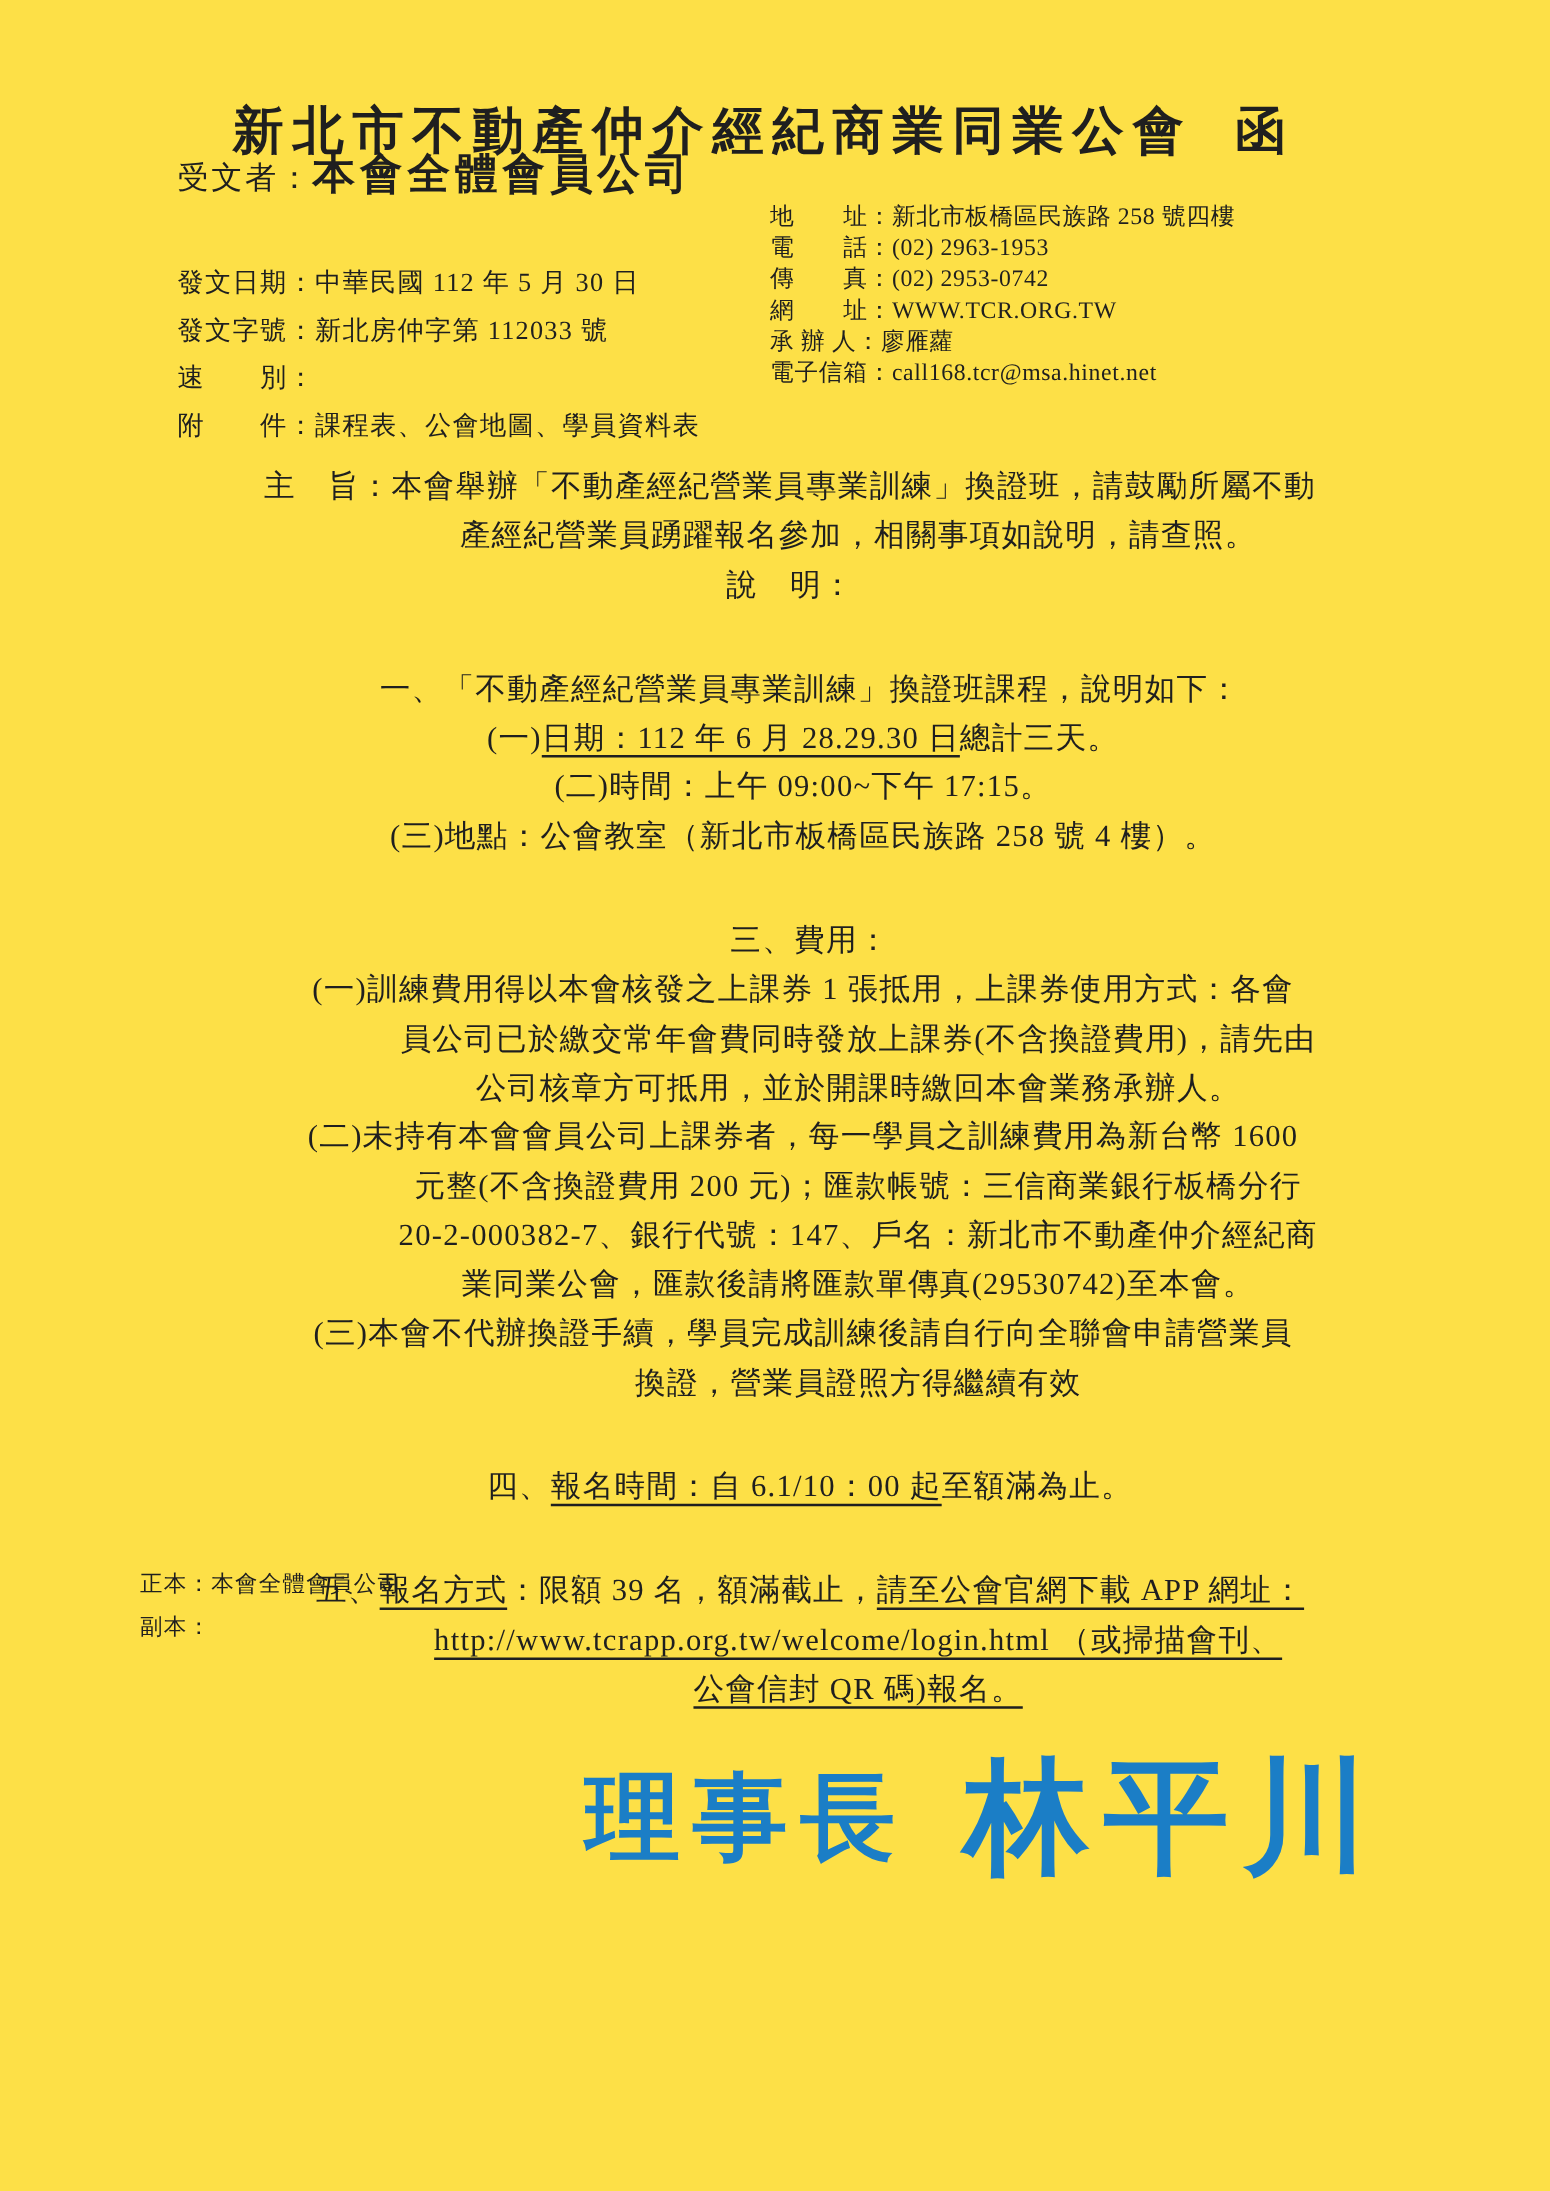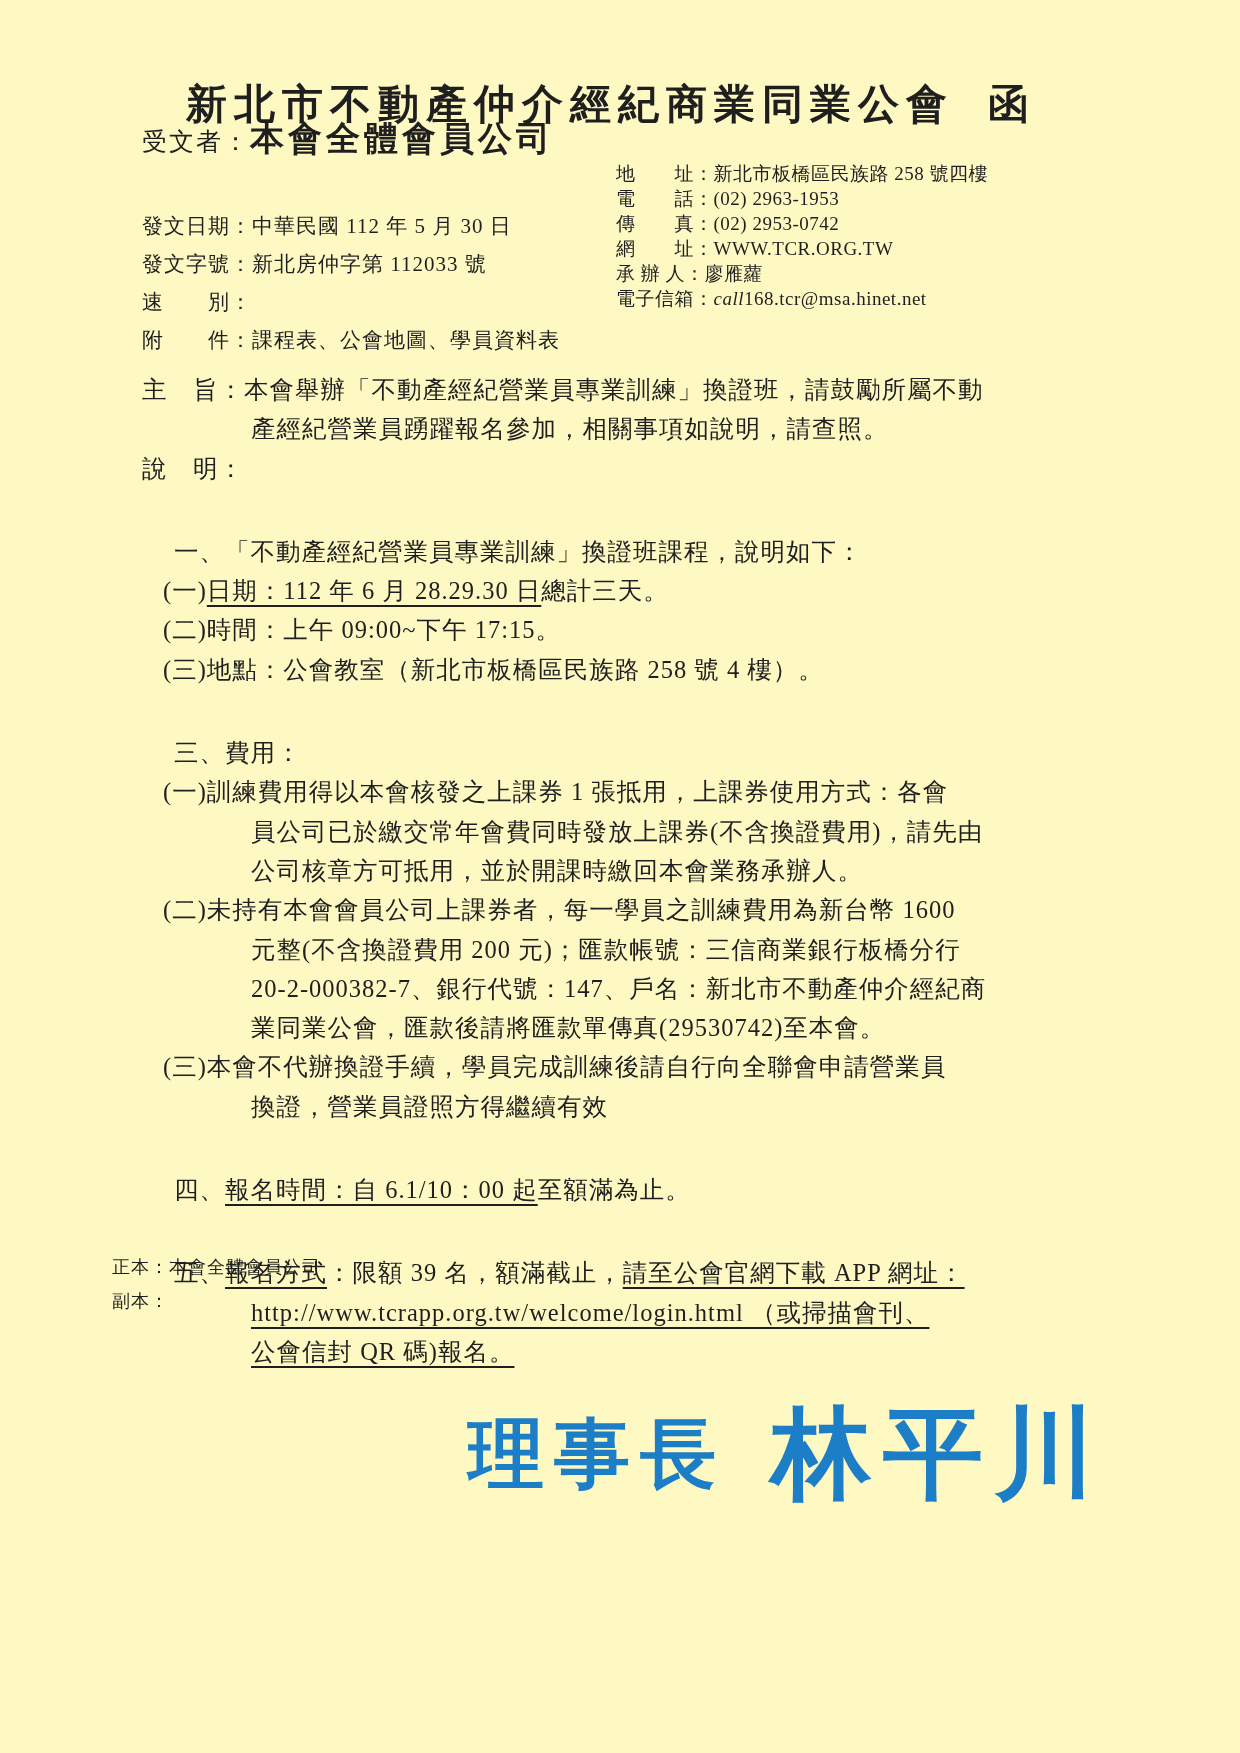--- a/index.html
+++ b/index.html
@@ -1,20 +1,20 @@
 <!DOCTYPE html>
 <html><head>
 <meta charset="utf-8">
 <style>
   html,body{margin:0;padding:0;background:#e8e8e8;}
   .page{
     position:relative;
     width:1240px;height:1753px;
     margin:0 auto;
-    background:#fef9c3;
+    background:#fde047;
     color:#1f1f1f;
     font-family:"Liberation Serif","DejaVu Serif",serif;
     overflow:hidden;
   }
   .doc-title{
     position:absolute;left:186px;top:50px;
     font-size:41px;font-weight:700;letter-spacing:7px;
     white-space:nowrap;
   }
   .doc-title .suffix{margin-left:34px;}
@@ -29,33 +29,33 @@
     white-space:nowrap;
   }
   .meta-right{
     position:absolute;left:616px;top:161px;
     font-size:19px;line-height:25px;letter-spacing:0.5px;
     white-space:nowrap;
   }
   .meta-row .meta-label{display:inline-block;}
   .body-block{
     position:absolute;left:142px;top:370px;width:980px;
-    font-size:24.5px;line-height:39.3px;letter-spacing:1px;
+    font-size:24.5px;line-height:39.3px;letter-spacing:1px;text-align:center;
   }
   .line{white-space:nowrap;}
   .ind0{padding-left:0;}
   .ind1{padding-left:32px;margin-top:44px;}
   .ind2{padding-left:21px;}
   .ind3{padding-left:109px;}
   .u{
     text-decoration:underline;
     text-underline-offset:6px;
     text-decoration-thickness:1.5px;
   }
-  .it{font-style:italic;}
+  .it{}
   .footer-block{
     position:absolute;left:112px;top:1250px;
     font-size:18px;line-height:34px;letter-spacing:1px;
   }
   .signature{
     position:absolute;left:468px;top:1388px;
     font-family:"DejaVu Sans","Liberation Sans",sans-serif;
     font-weight:700;white-space:nowrap;
     display:flex;align-items:center;
   }

